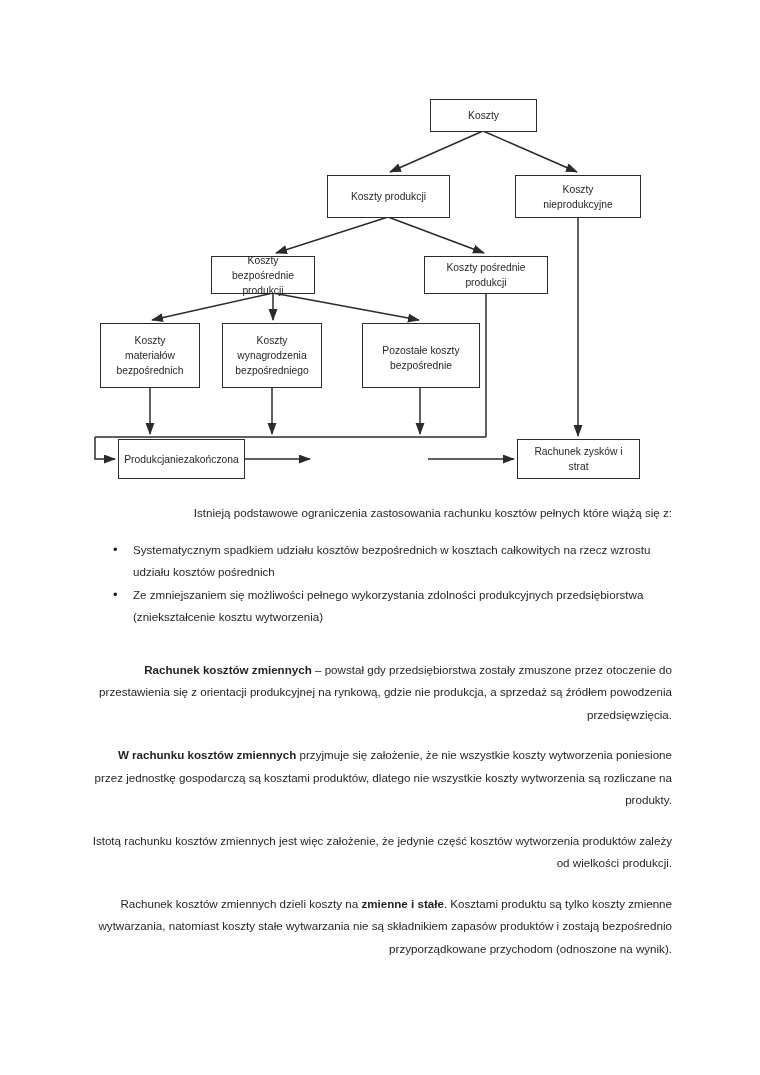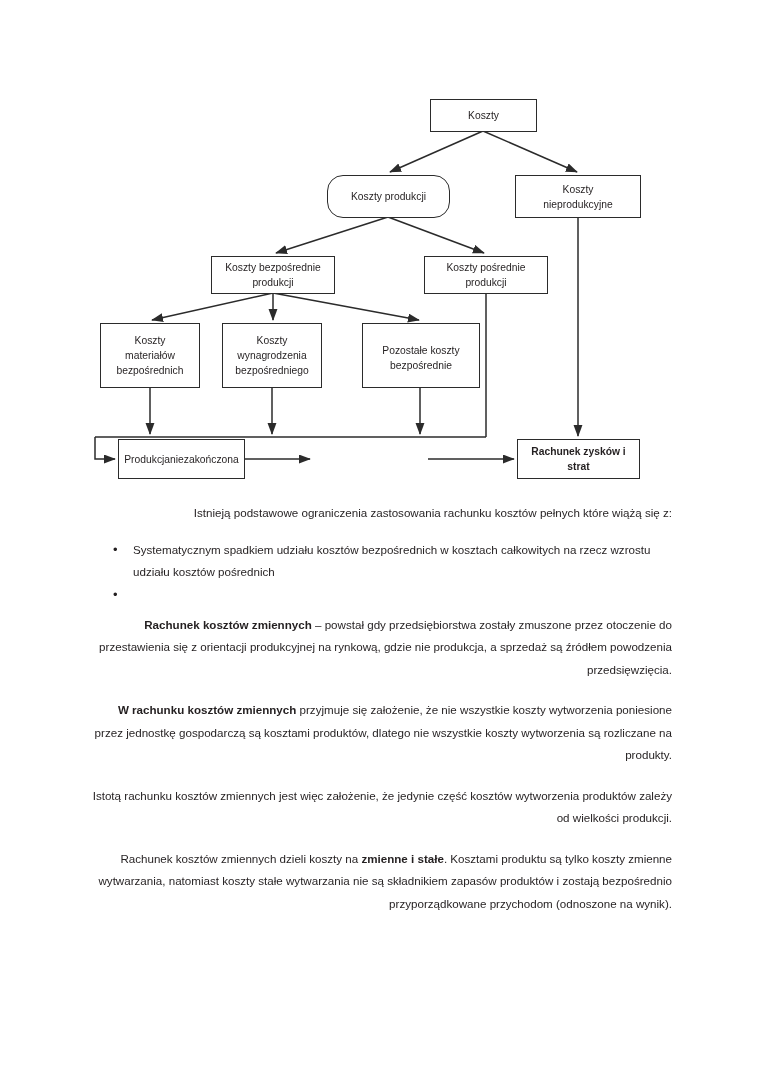--- a/index.html
+++ b/index.html
@@ -141,29 +141,29 @@
         <path d="M95,437 L486,437"></path>
 
         <path d="M486,293 L486,437"></path>
       </g>
     </svg>
 
     <div class="node" style="left:430px; top:99px; width:107px; height:33px;">
       <span>Koszty</span>
     </div>
 
-    <div class="node" style="left:327px; top:175px; width:123px; height:43px;border-radius:16px;">
+    <div class="node" style="left:327px; top:175px; width:123px; height:43px;">
       <span>Koszty produkcji</span>
     </div>
     <div class="node" style="left:515px; top:175px; width:126px; height:43px; flex-direction:column;">
       <span>Koszty</span>
       <span>nieprodukcyjne</span>
     </div>
 
-    <div class="node" style="left:211px; top:256px; width:124px; height:38px; flex-direction:column;">
+    <div class="node" style="left:211px; top:256px; width:104px; height:38px; flex-direction:column;">
       <span>Koszty bezpośrednie</span>
       <span>produkcji</span>
     </div>
     <div class="node" style="left:424px; top:256px; width:124px; height:38px; flex-direction:column;">
       <span>Koszty pośrednie</span>
       <span>produkcji</span>
     </div>
 
     <div class="node" style="left:100px; top:323px; width:100px; height:65px; flex-direction:column;">
       <span>Koszty</span>
@@ -177,37 +177,38 @@
     </div>
     <div class="node" style="left:362px; top:323px; width:118px; height:65px; flex-direction:column; justify-content:center; padding-top:7px;">
       <span>Pozostałe koszty</span>
       <span>bezpośrednie</span>
     </div>
 
     <div class="node" style="left:118px; top:439px; width:127px; height:40px; flex-direction:row;">
       <span>Produkcja</span>
       <span>niezakończona</span>
     </div>
-    <div class="node" style="left:517px; top:439px; width:123px; height:40px; flex-direction:column;font-weight:bold;">
+    <div class="node" style="left:517px; top:439px; width:123px; height:40px; flex-direction:column;">
       <span>Rachunek zysków i</span>
       <span>strat</span>
     </div>
   </div>
 
   <div class="body-text">
 
     <p class="para lead">Istnieją podstawowe ograniczenia zastosowania rachunku kosztów pełnych które wiążą się z:</p>
 
     <ul class="bullets">
       <li>
         <span class="bullet-dot">•</span>
         <span>Systematycznym spadkiem udziału kosztów bezpośrednich w kosztach całkowitych na rzecz wzrostu udziału kosztów pośrednich</span>
       </li>
       <li>
         <span class="bullet-dot">•</span>
+        <span>Ze zmniejszaniem się możliwości pełnego wykorzystania zdolności produkcyjnych przedsiębiorstwa (zniekształcenie kosztu wytworzenia)</span>
       </li>
     </ul>
 
     <p class="para block">
       <b>Rachunek kosztów zmiennych</b><span> – powstał gdy przedsiębiorstwa zostały zmuszone przez otoczenie do przestawienia się z orientacji produkcyjnej na rynkową, gdzie nie produkcja,  a sprzedaż są źródłem powodzenia przedsięwzięcia.</span>
     </p>
 
     <p class="para block">
       <b>W rachunku kosztów zmiennych</b><span> przyjmuje się założenie, że nie wszystkie koszty wytworzenia poniesione przez jednostkę gospodarczą są kosztami produktów, dlatego nie wszystkie koszty wytworzenia są rozliczane na produkty.</span>
     </p>

